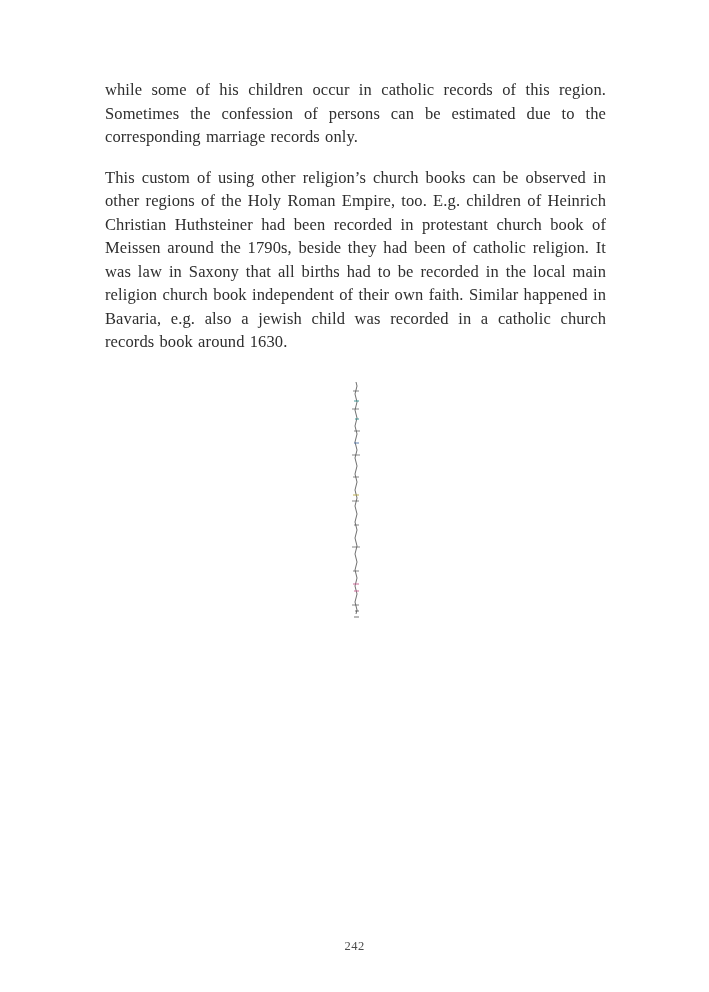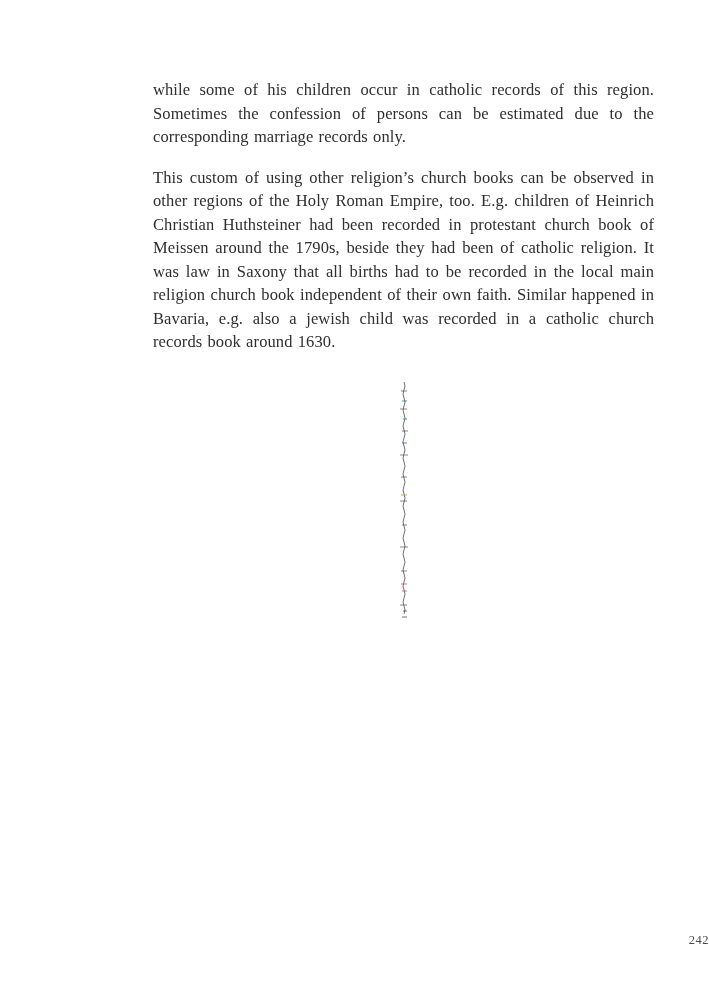--- a/index.html
+++ b/index.html
@@ -14,42 +14,41 @@
     background: #ffffff;
     overflow: hidden;
     font-family: "Liberation Serif", "DejaVu Serif", serif;
     color: #2e2e2e;
   }
   .text-block {
     position: absolute;
     left: 105px;
     top: 78px;
     width: 501px;
-    margin-left: 48px;
   }
   .text-block p {
     margin: 0 0 17px 0;
     font-size: 16.5px;
     line-height: 23.5px;
     text-align: justify;
     letter-spacing: 0.1px;
     word-spacing: 1px;
   }
   .figure-wrap {
     margin: 25px auto 0 auto;
     width: 18px;
     display: flex;
     justify-content: center;
   }
   .page-number {
     position: absolute;
     left: 0;
     right: 0;
-    bottom: 44px;
-    text-align: right;
+    bottom: 38px;
+    text-align: center;
     font-size: 12.5px;
     color: #4a4a4a;
     letter-spacing: 0.5px;
   }
 </style>
 </head>
 <body>
 
 <div class="page">
 

